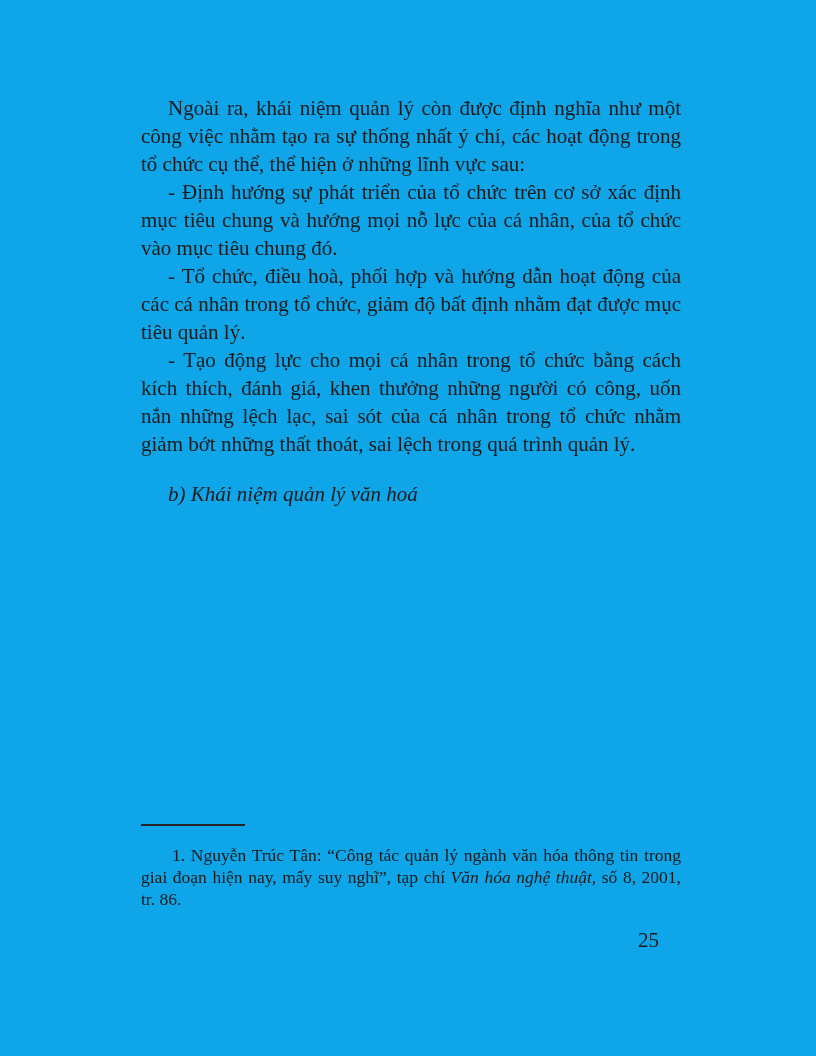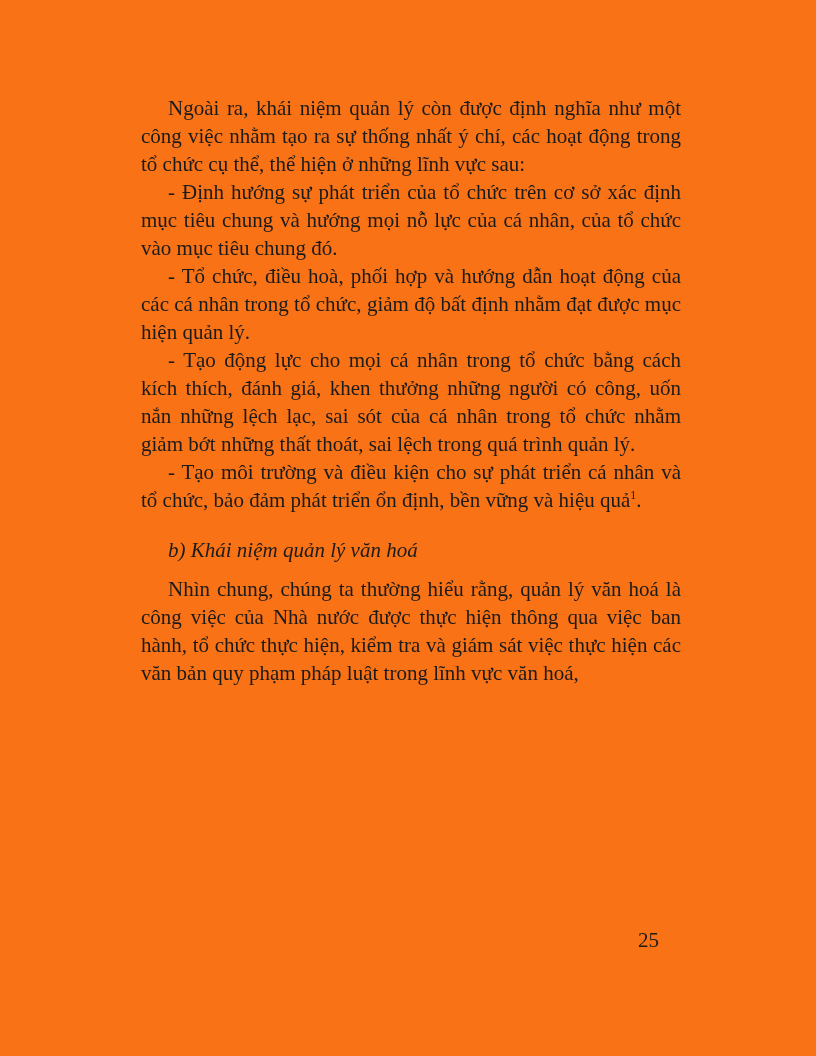--- a/index.html
+++ b/index.html
@@ -4,21 +4,21 @@
 <style>
   html, body {
     margin: 0;
     padding: 0;
     background: #ffffff;
   }
   .page {
     position: relative;
     width: 816px;
     height: 1056px;
-    background: #f97316;
+    background: #0ea5e9;
     overflow: hidden;
     font-family: "Liberation Serif", "DejaVu Serif", serif;
     color: #1b1b1b;
   }
   .text-block {
     position: absolute;
     left: 141px;
     top: 94px;
     width: 540px;
     font-size: 21px;
@@ -73,23 +73,25 @@
   }
 </style>
 </head>
 <body>
 
 <div class="page">
 
   <div class="text-block">
     <p class="para">Ngoài ra, khái niệm quản lý còn được định nghĩa như một công việc nhằm tạo ra sự thống nhất ý chí, các hoạt động trong tổ chức cụ thể, thể hiện ở những lĩnh vực sau:</p>
     <p class="para">- Định hướng sự phát triển của tổ chức trên cơ sở xác định mục tiêu chung và hướng mọi nỗ lực của cá nhân, của tổ chức vào mục tiêu chung đó.</p>
-    <p class="para">- Tổ chức, điều hoà, phối hợp và hướng dẫn hoạt động của các cá nhân trong tổ chức, giảm độ bất định nhằm đạt được mục hiện quản lý.</p>
+    <p class="para">- Tổ chức, điều hoà, phối hợp và hướng dẫn hoạt động của các cá nhân trong tổ chức, giảm độ bất định nhằm đạt được mục tiêu quản lý.</p>
     <p class="para">- Tạo động lực cho mọi cá nhân trong tổ chức bằng cách kích thích, đánh giá, khen thưởng những người có công, uốn nắn những lệch lạc, sai sót của cá nhân trong tổ chức nhằm giảm bớt những thất thoát, sai lệch trong quá trình quản lý.</p>
-    <p class="para"><span>- Tạo môi trường và điều kiện cho sự phát triển cá nhân và tổ chức, bảo đảm phát triển ổn định, bền vững và hiệu quả</span><sup class="fn-ref">1</sup><span>.</span></p>
     <p class="section-heading">b) Khái niệm quản lý văn hoá</p>
-    <p class="para">Nhìn chung, chúng ta thường hiểu rằng, quản lý văn hoá là công việc của Nhà nước được thực hiện thông qua việc ban hành, tổ chức thực hiện, kiểm tra và giám sát việc thực hiện các văn bản quy phạm pháp luật trong lĩnh vực văn hoá,</p>
   </div>
 
+  <div class="footnote-block">
+    <div class="fn-rule"></div>
+    <p class="fn-text"><span>1. Nguyễn Trúc Tân: “Công tác quản lý ngành văn hóa thông tin trong giai đoạn hiện nay, mấy suy nghĩ”, tạp chí </span><span class="fn-italic">Văn hóa nghệ thuật,</span><span> số 8, 2001, tr. 86.</span></p>
+  </div>
 
   <div class="page-number">25</div>
 
 </div>
 
 </body></html>

